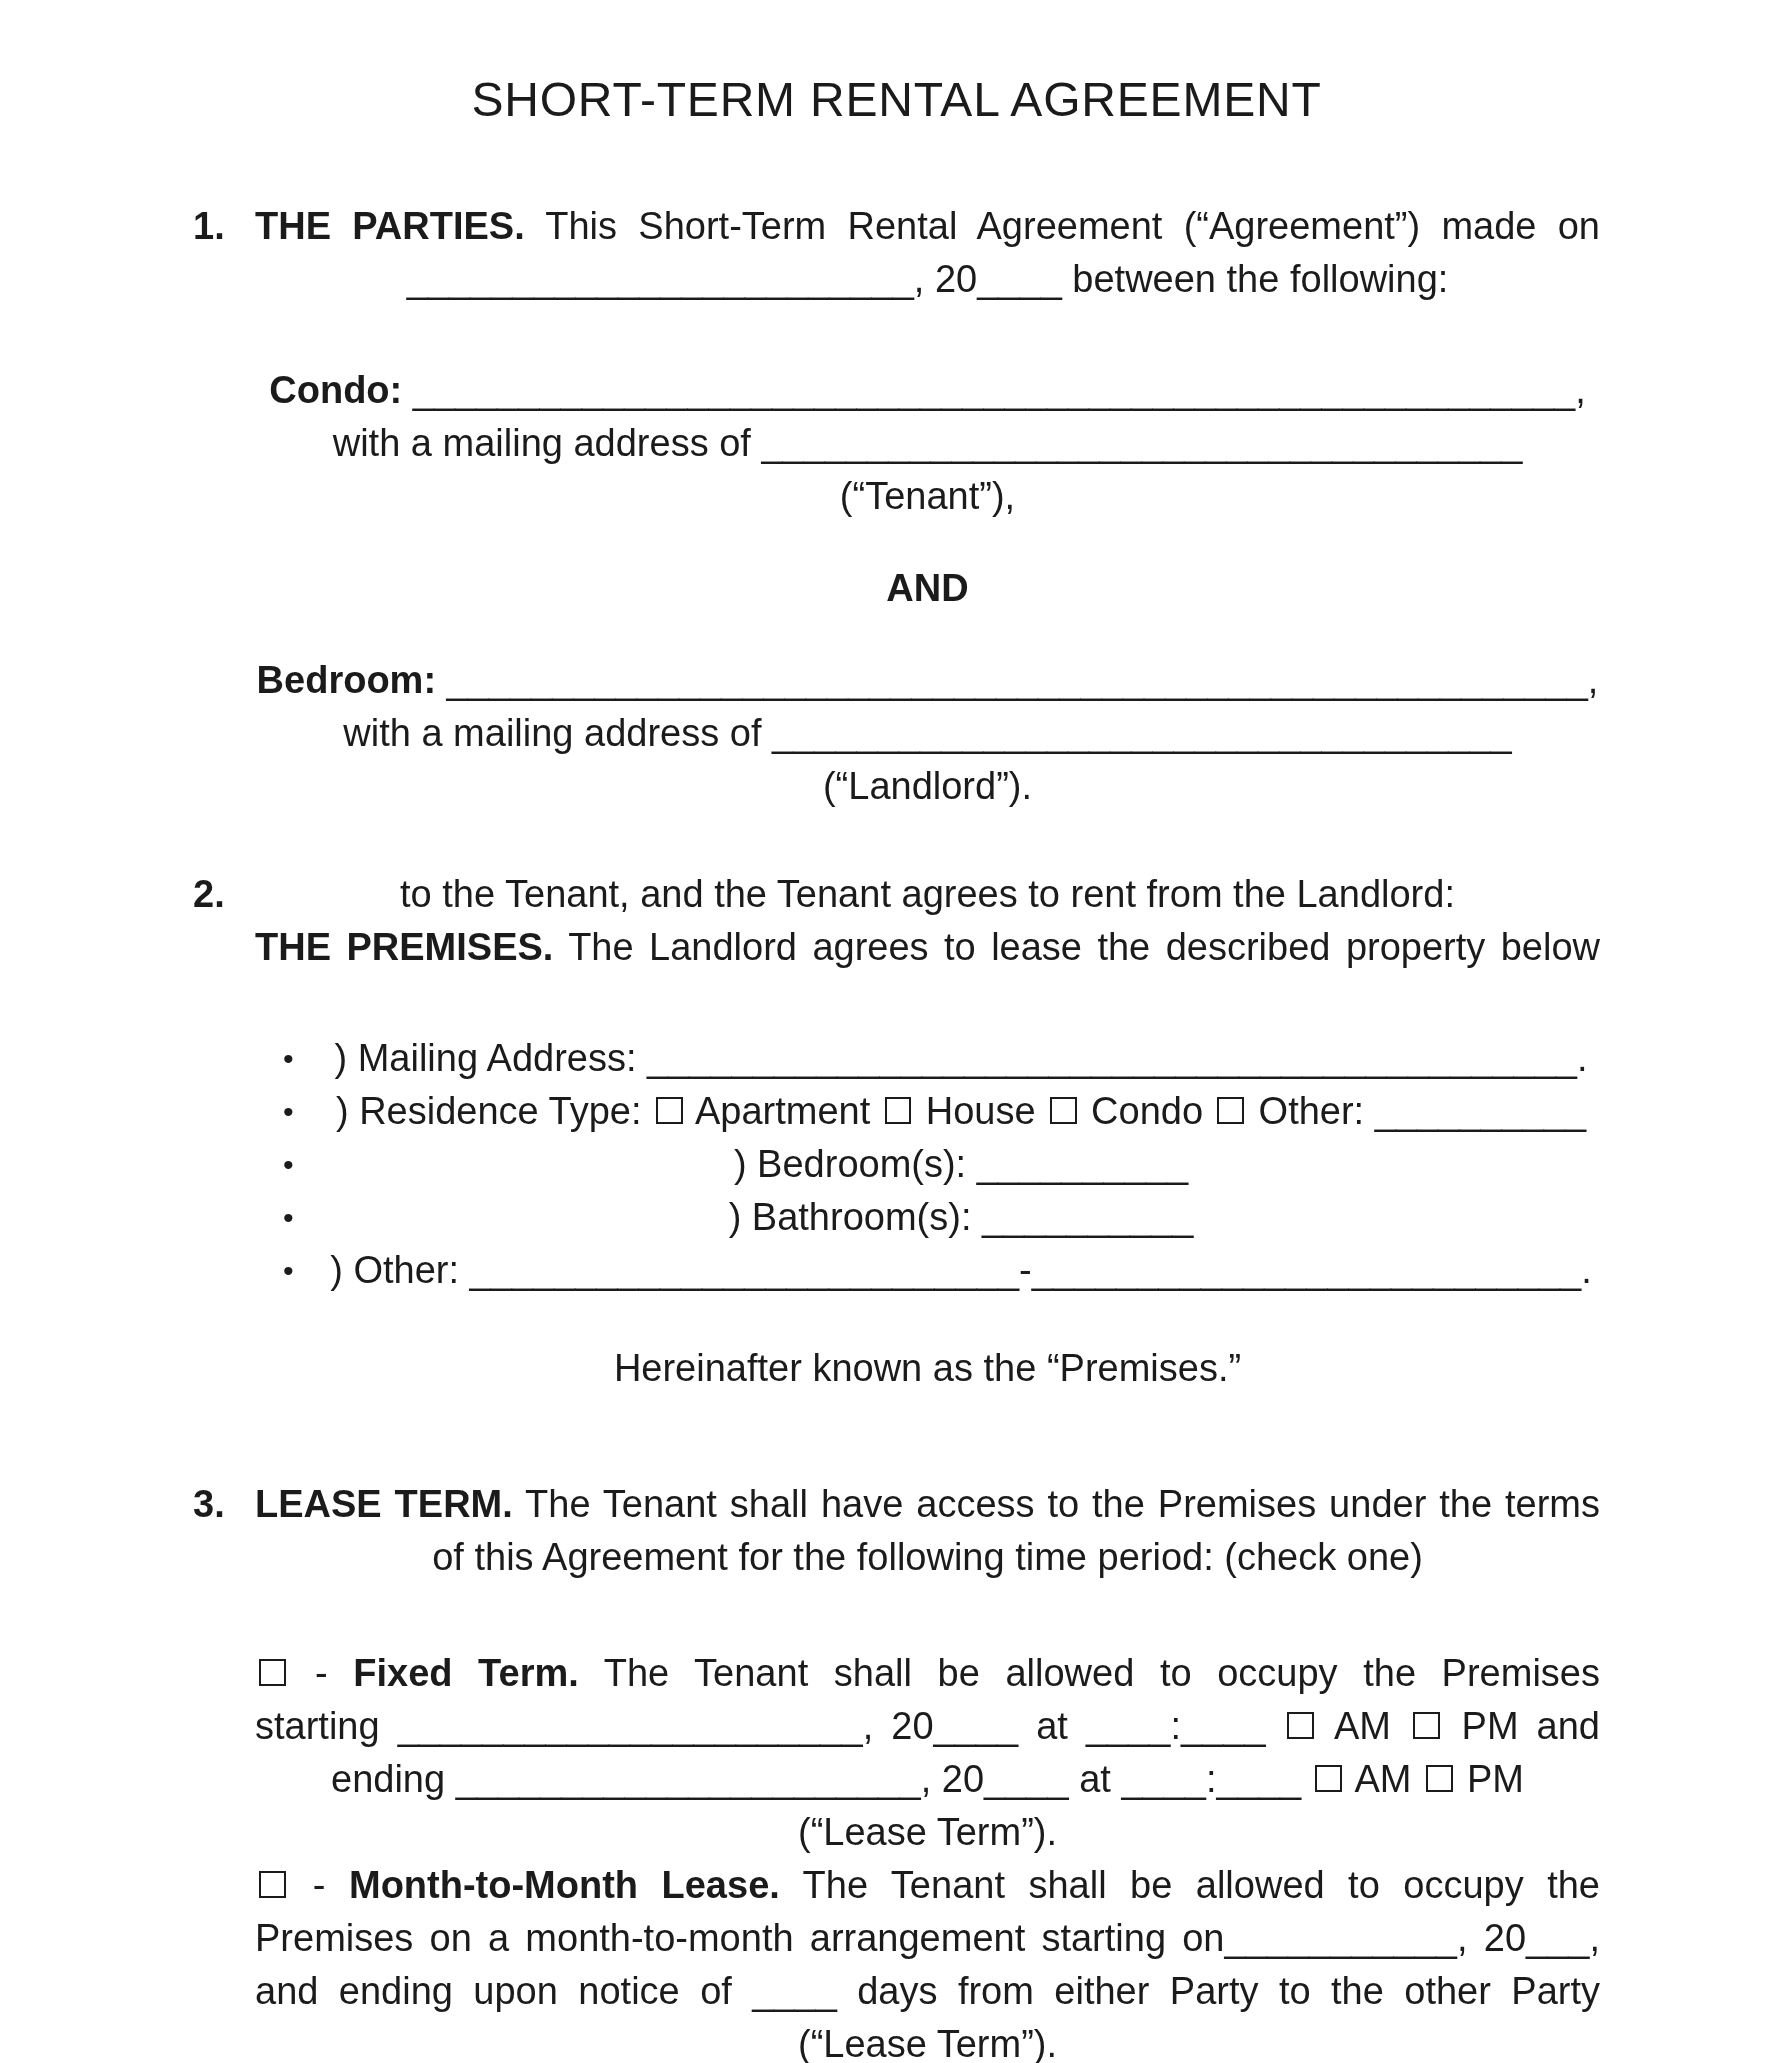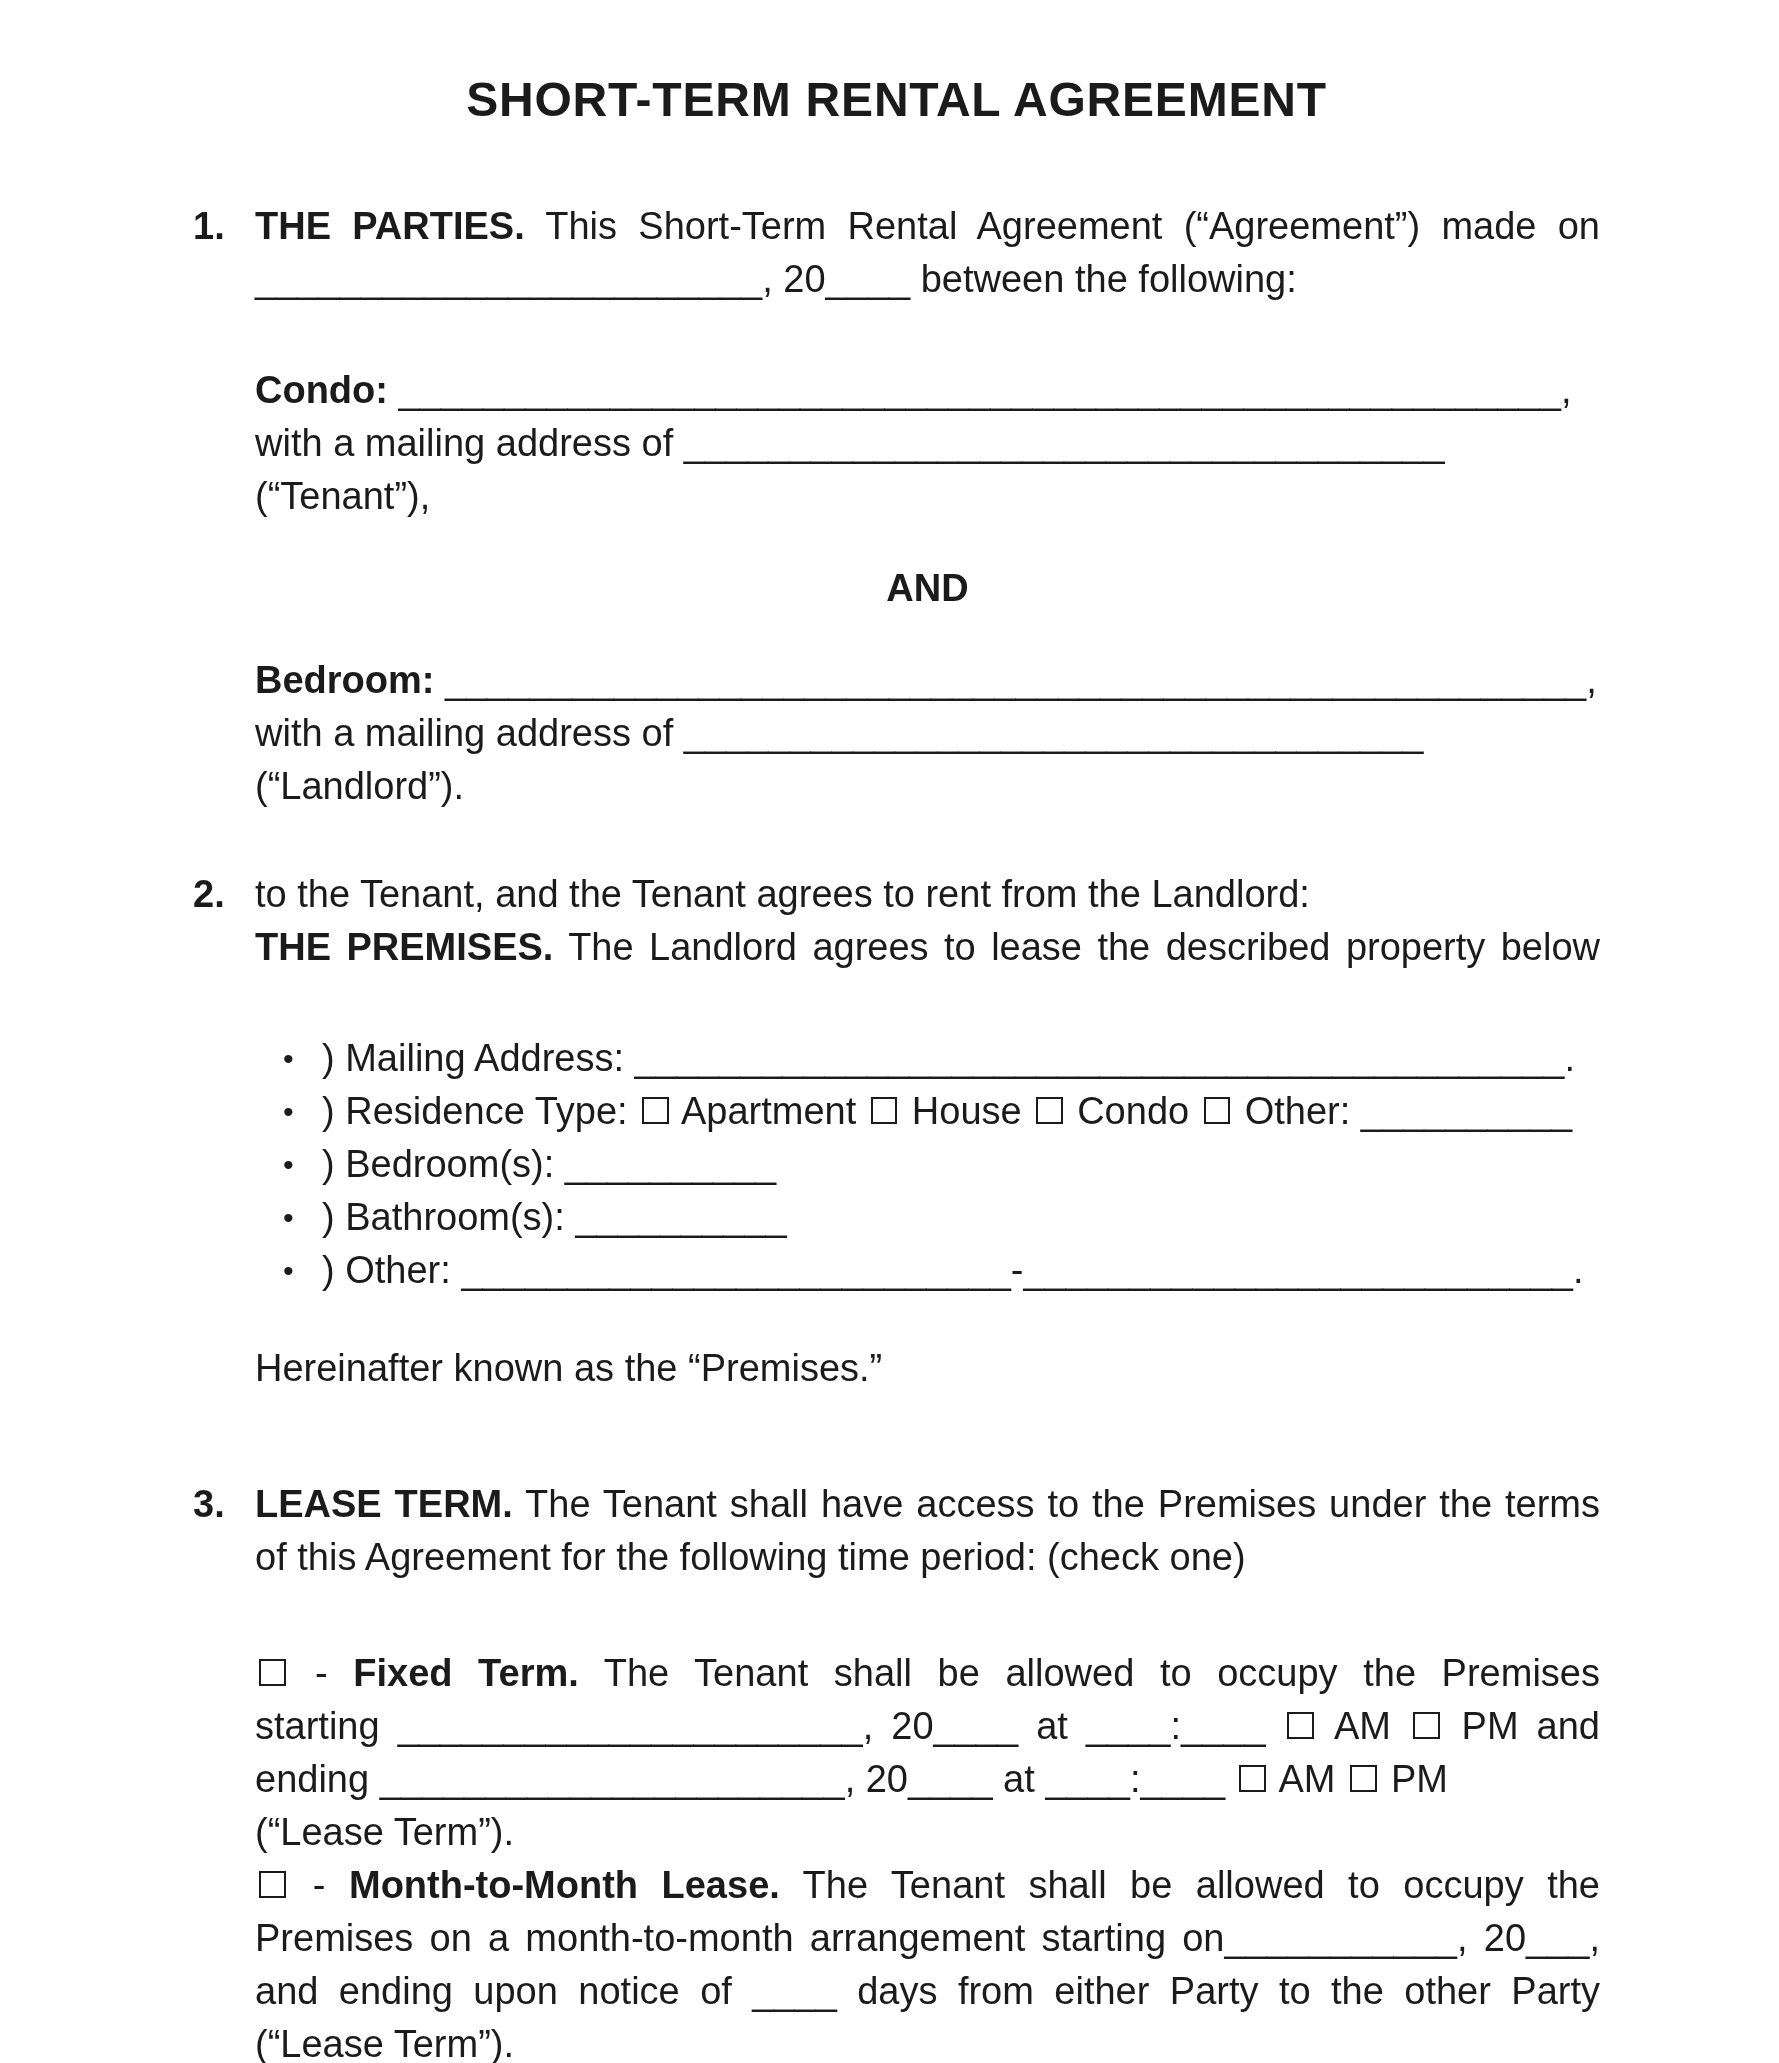--- a/index.html
+++ b/index.html
@@ -1,22 +1,22 @@
 <!DOCTYPE html>
 <html style="font-size:13px"><head>
 <meta charset="utf-8">
 <style>
   html,body{margin:0;padding:0}
   body{width:1779px;height:2064px;background:#ffffff;color:#1b1b1b;
        font-family:"Liberation Sans",sans-serif;}
   .page{box-sizing:border-box;width:1779px;height:2064px;
         padding:73px 179px 0 193px;overflow:hidden;background:#ffffff}
-  h1.title{font-size:48px;line-height:53px;font-weight:bold;text-align:center;
+  h1.title{font-size:48px;line-height:53px;font-weight:normal;text-align:center;
            margin:0 0 74px 0;letter-spacing:0.8px}
-  .line{position:relative;font-size:38px;line-height:53px;text-align:left}
+  .line{position:relative;font-size:38px;line-height:53px;text-align:center}
   .line.j{text-align:justify;text-align-last:justify}
   .line.c{text-align:center}
   .sec{position:relative;padding-left:62px}
   .sec .num{position:absolute;left:0;top:0;width:62px;font-weight:bold;
             font-size:38px;line-height:53px}
   .indent{padding-left:62px}
   .line.bl{padding-left:129px}
   .mk{position:absolute;left:90px;top:0;font-size:0.8em}
   .blank{letter-spacing:0;white-space:nowrap}
   .cb{display:inline-block;width:0.60em;height:0.60em;border:2.4px solid #1b1b1b;

